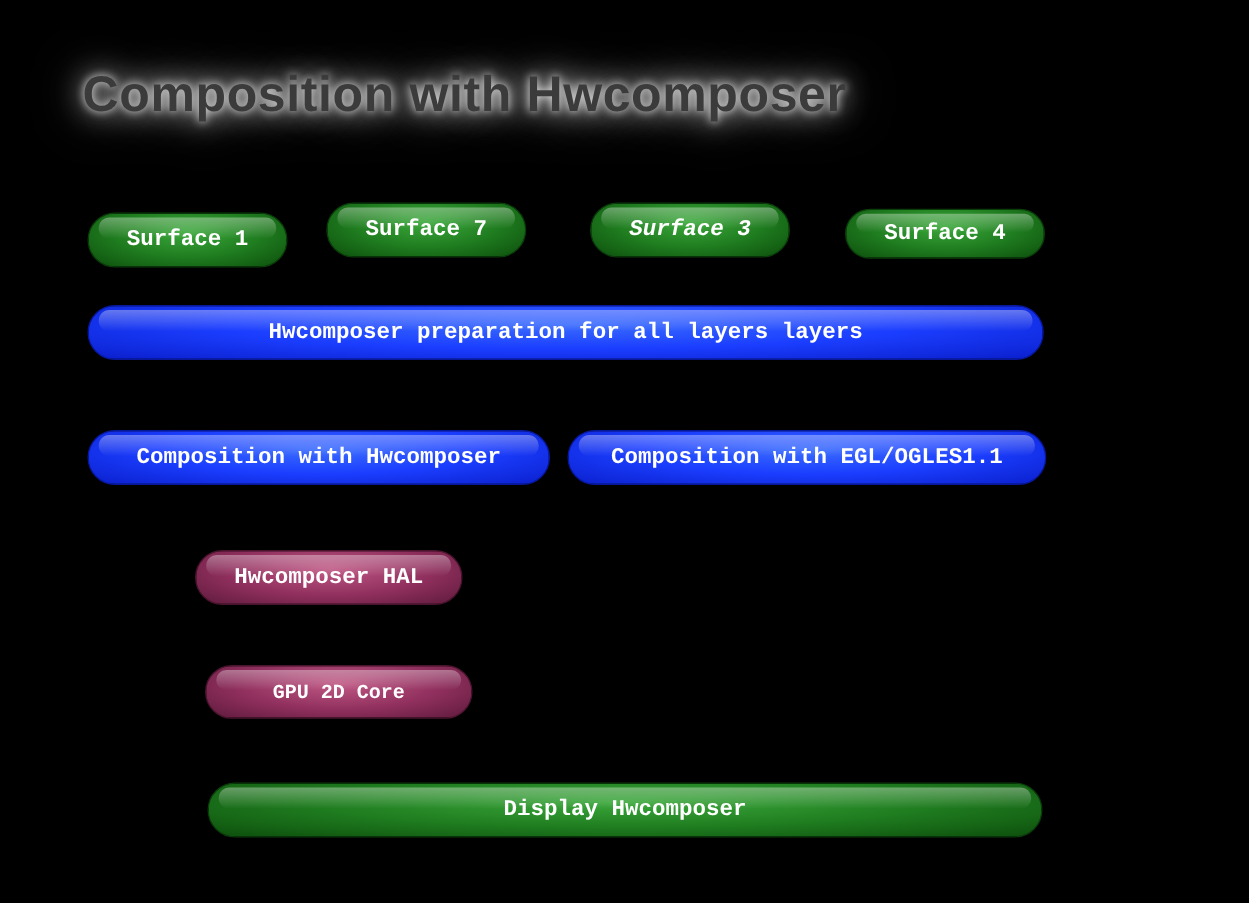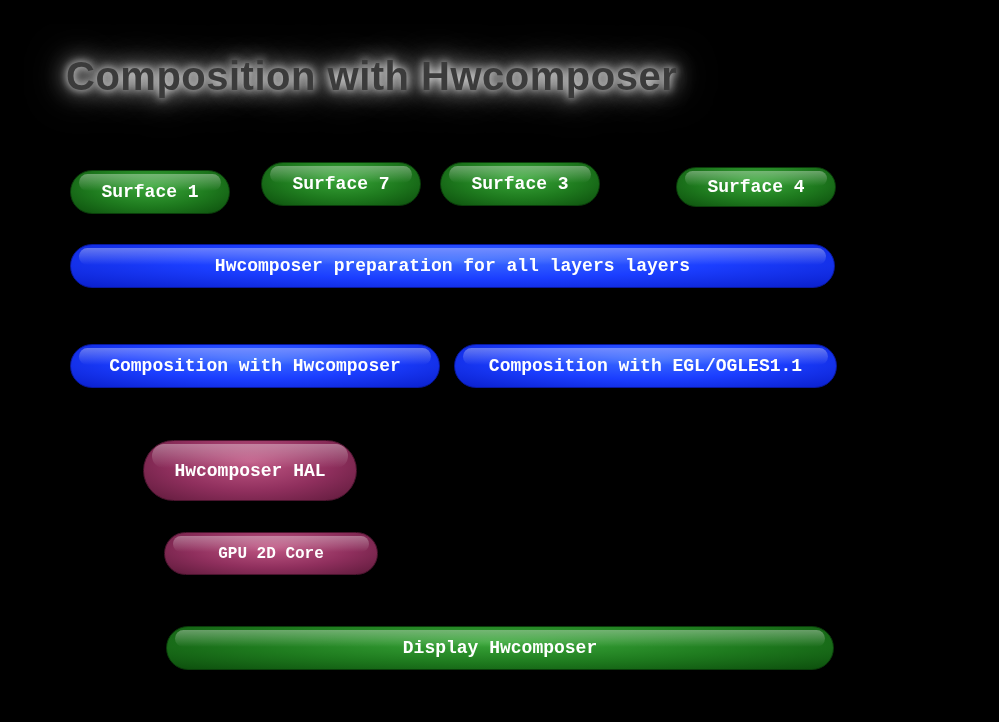--- a/index.html
+++ b/index.html
@@ -66,39 +66,39 @@
 <body>
 
 <h1 class="title">Composition with Hwcomposer</h1>
 
 <div class="pill pill-green fs18" style="left:34px; top:134px; width:160px; height:44px;">
   <span>Surface 1</span>
 </div>
 <div class="pill pill-green fs18" style="left:225px; top:126px; width:160px; height:44px;">
   <span>Surface 7</span>
 </div>
-<div class="pill pill-green fs18" style="left:404px; top:126px; width:160px; height:44px;">
+<div class="pill pill-green fs18" style="left:436px; top:126px; width:160px; height:44px;font-style:italic;">
   <span>Surface 3</span>
 </div>
 <div class="pill pill-green fs18" style="left:640px; top:131px; width:160px; height:40px;">
   <span>Surface 4</span>
 </div>
 
 <div class="pill pill-blue fs18" style="left:34px; top:208px; width:765px; height:44px;">
   <span>Hwcomposer preparation for all layers layers</span>
 </div>
 
 <div class="pill pill-blue fs18" style="left:34px; top:308px; width:370px; height:44px;">
   <span>Composition with Hwcomposer</span>
 </div>
 <div class="pill pill-blue fs18" style="left:418px; top:308px; width:383px; height:44px;">
   <span>Composition with EGL/OGLES1.1</span>
 </div>
 
-<div class="pill pill-maroon fs18" style="left:107px; top:404px; width:214px; height:61px;">
+<div class="pill pill-maroon fs18" style="left:120px; top:404px; width:214px; height:44px;">
   <span>Hwcomposer HAL</span>
 </div>
 
 <div class="pill pill-maroon fs16" style="left:128px; top:496px; width:214px; height:43px;">
   <span>GPU 2D Core</span>
 </div>
 
 <div class="pill pill-green fs18" style="left:130px; top:590px; width:668px; height:44px;">
   <span>Display  Hwcomposer</span>
 </div>

